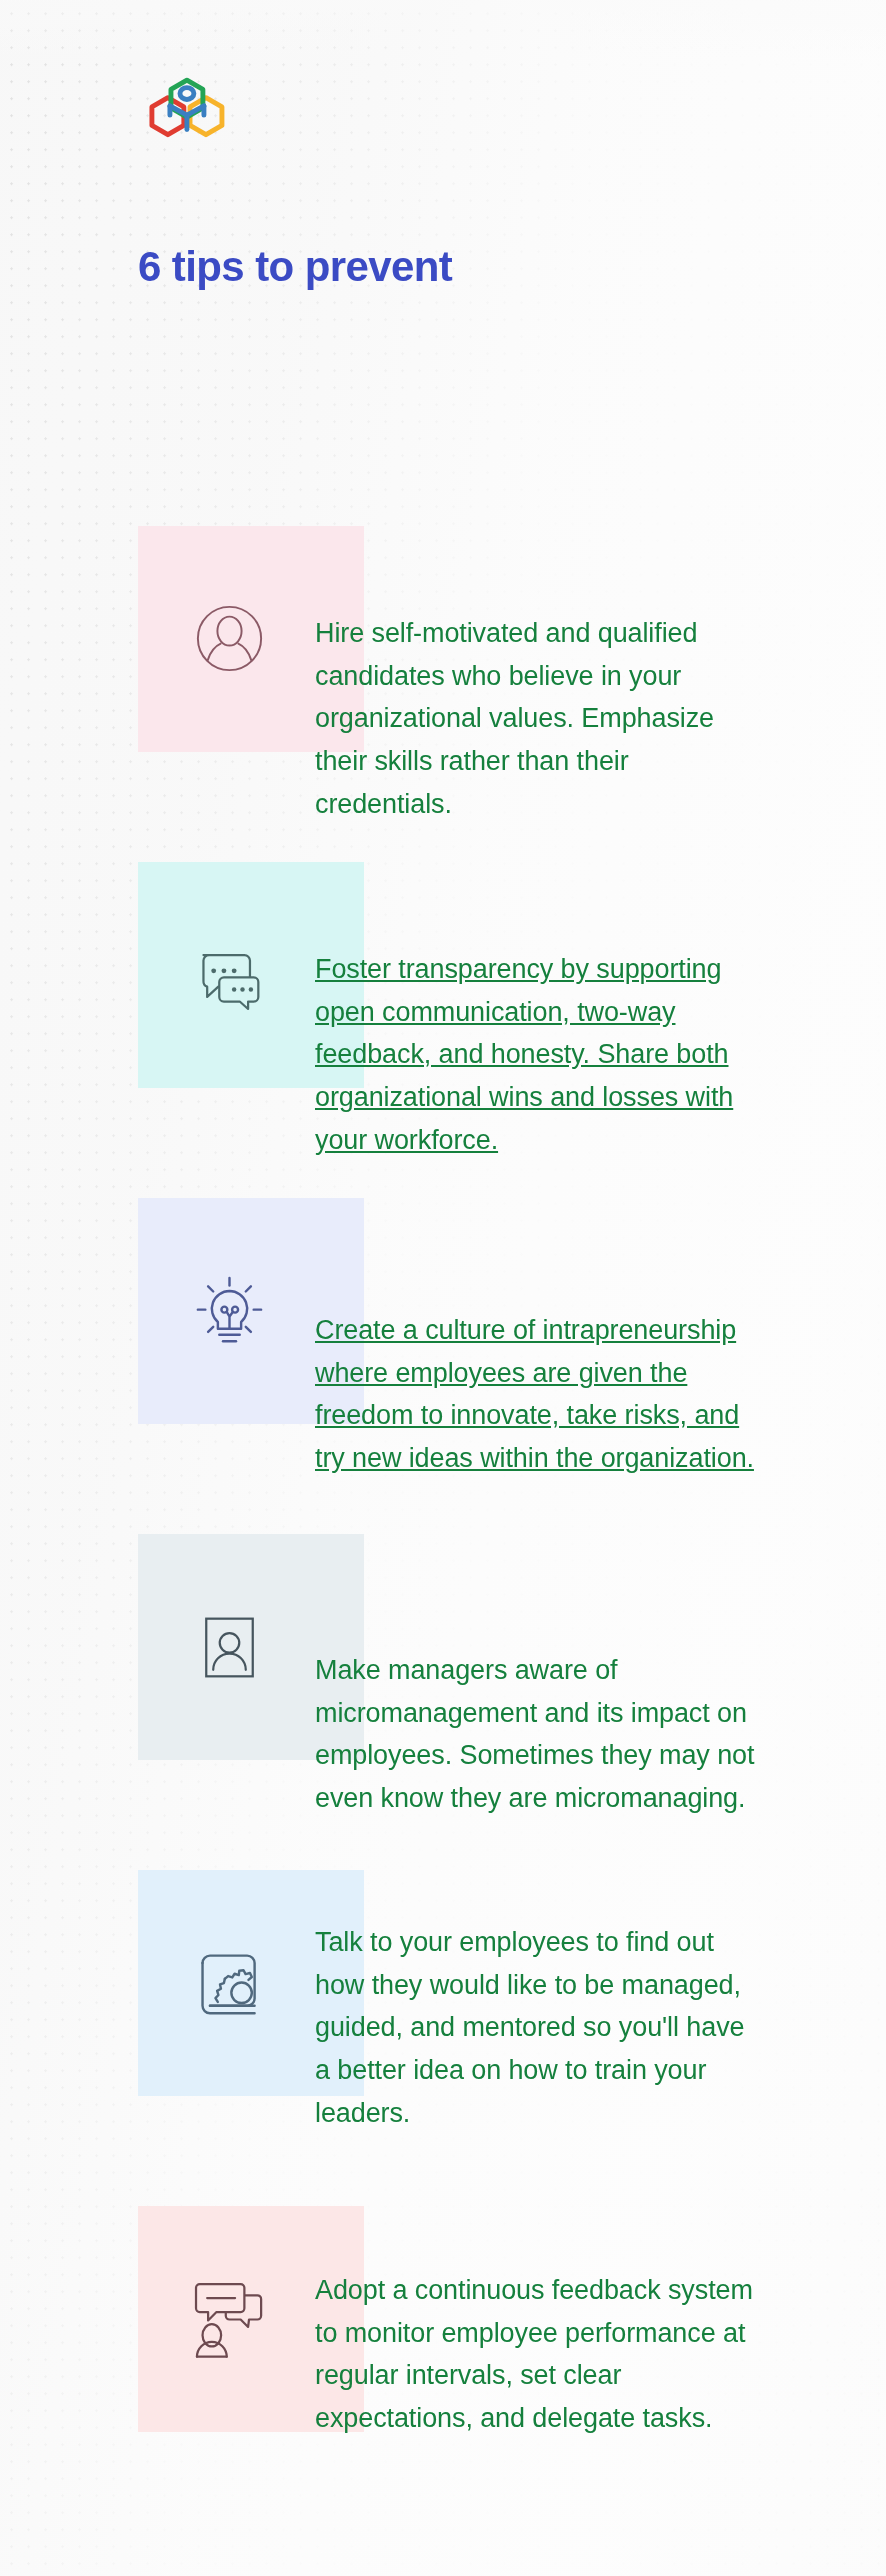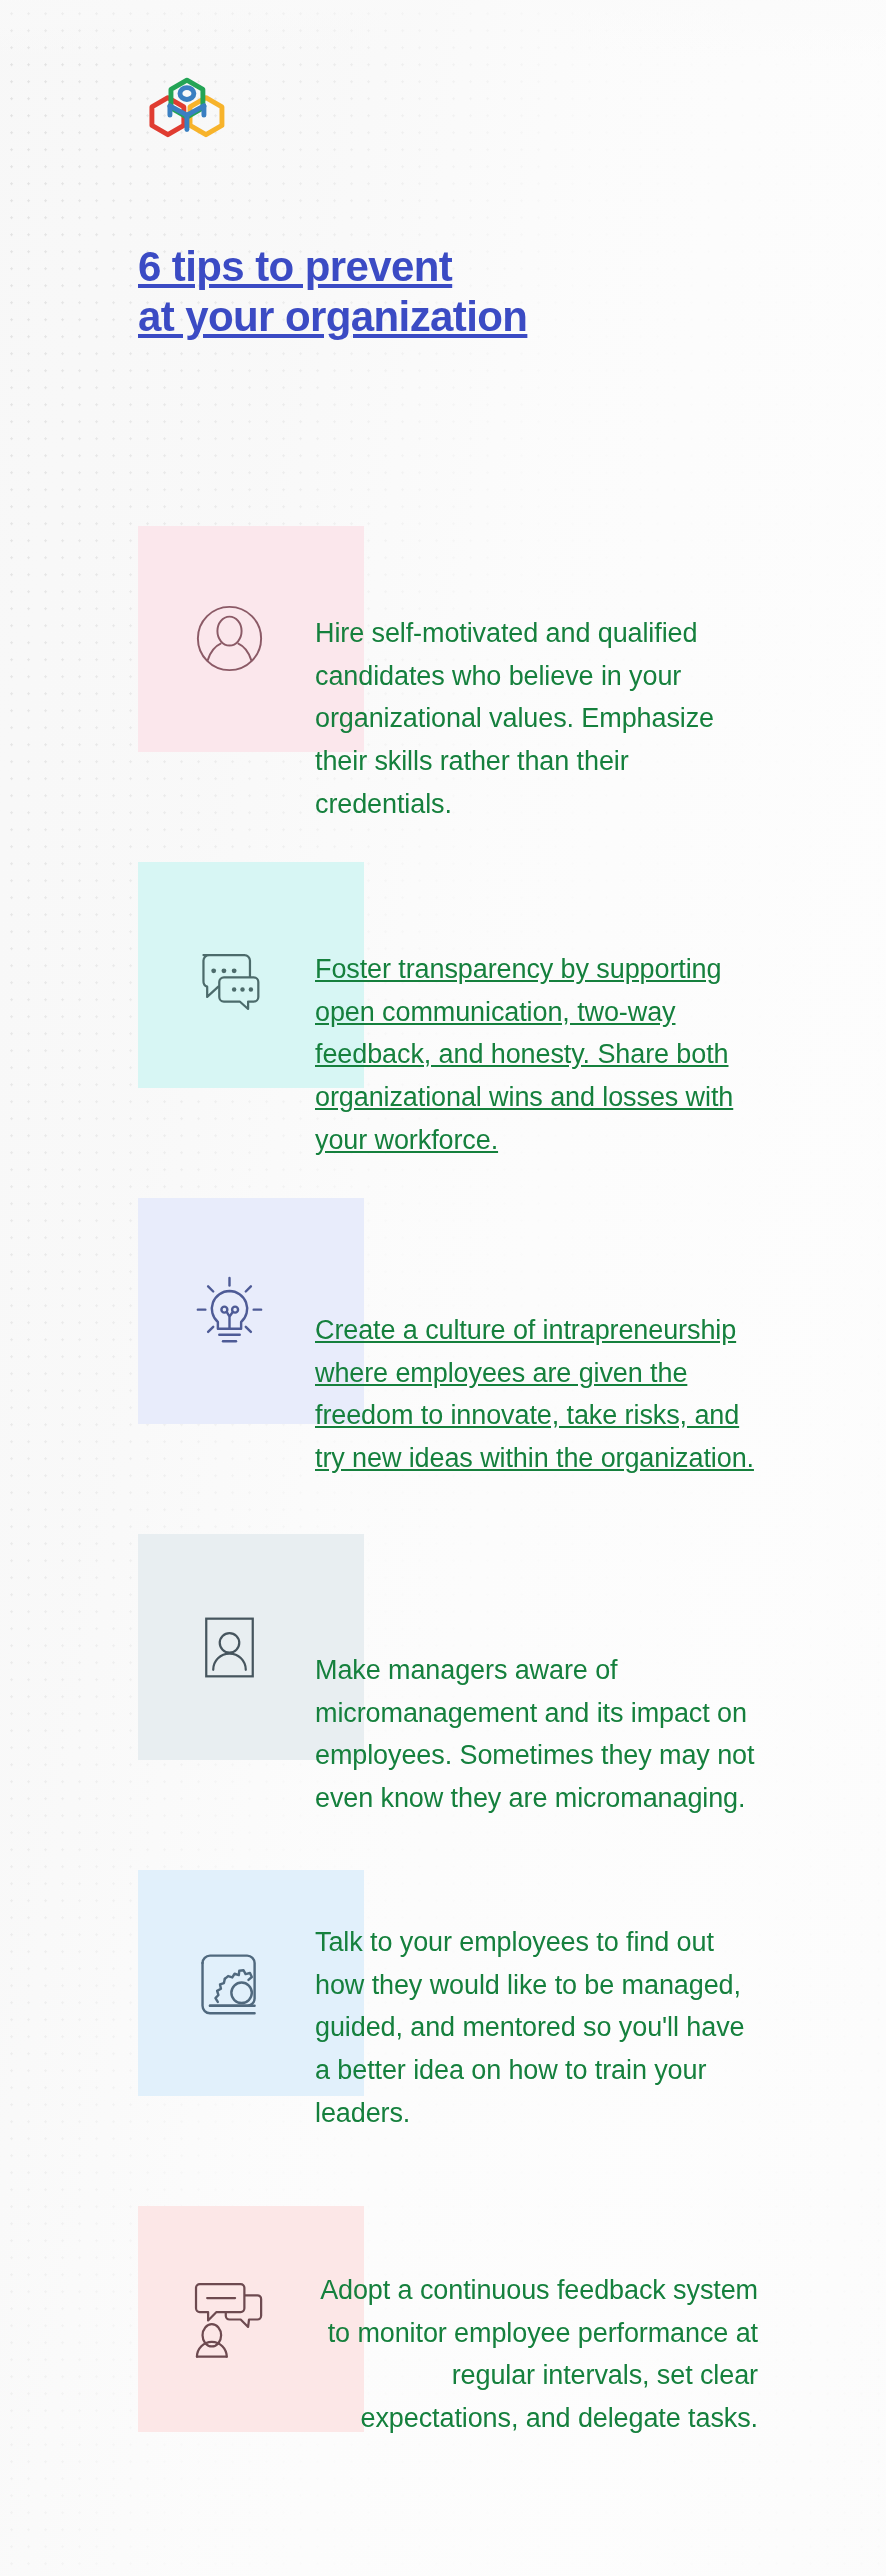--- a/index.html
+++ b/index.html
@@ -56,21 +56,20 @@
   .title {
     position: absolute;
     left: 138px;
     top: 214px;
     width: 577px;
     font-size: 42px;
     line-height: 1.19;
     font-weight: bold;
     letter-spacing: -0.6px;
     color: #3b4bc4;
-    text-decoration: underline;
   }
   .title .line { display: block; white-space: nowrap; }
 
   
   .cards {
     position: absolute;
     left: 0;
     top: 526px;
     width: 886px;
   }
@@ -128,21 +127,20 @@
       <ellipse cx="95" cy="34" rx="13.5" ry="11.5" stroke="#3a7fc1" stroke-width="9.5" fill="none"></ellipse>
 
       <path d="M62 58 L95 76 L128 58" stroke="#3a7fc1" stroke-width="9.5" stroke-linecap="round" stroke-linejoin="round" fill="none"></path>
       <path d="M62 58 L62 76 M128 58 L128 76" stroke="#3a7fc1" stroke-width="9.5" stroke-linecap="round" fill="none"></path>
       <path d="M95 76 L95 104" stroke="#3a7fc1" stroke-width="9.5" stroke-linecap="round" fill="none"></path>
     </svg>
   </div>
 
   <h1 class="title">
     <span class="line">6 tips to prevent</span>
-    <span class="line">at your organization</span>
   </h1>
 
   <div class="cards">
 
     <div class="card">
       <div class="card-bg" style="top:0px;background:#fbe7ec;"></div>
       <div class="card-icon" style="top:66px;">
         <svg width="93" height="93" viewBox="0 0 100 100" fill="none" stroke="#8b5a66" stroke-width="2.1">
           <circle cx="50" cy="50" r="34"></circle>
           <ellipse cx="50" cy="42" rx="13" ry="15.5"></ellipse>
@@ -223,18 +221,18 @@
       <div class="card-icon" style="top:1747px;">
         <svg width="93" height="93" viewBox="0 0 100 100" fill="none" stroke="#6d4a50" stroke-width="2.4">
           <path d="M50 24 h30 a4 4 0 0 1 4 4 v18 a4 4 0 0 1 -4 4 h-9 l-1 8 -8 -8 h-12 a4 4 0 0 1 -4 -4 v-18 a4 4 0 0 1 4 -4 z" stroke-linejoin="round"></path>
           <path d="M18 12 h44 a4 4 0 0 1 4 4 v22 a4 4 0 0 1 -4 4 h-26 l-9 9 0 -9 h-9 a4 4 0 0 1 -4 -4 v-22 a4 4 0 0 1 4 -4 z" stroke-linejoin="round" fill="#fce7e7"></path>
           <path d="M26 27 h30" stroke-linecap="round"></path>
           <ellipse cx="31" cy="67" rx="10" ry="12"></ellipse>
           <path d="M15 90 A16 16 0 0 1 47 90" stroke-linecap="round"></path>
           <path d="M15 90 h32" stroke-linecap="round"></path>
         </svg>
       </div>
-      <p class="card-text" style="top:1716px;text-align:right;">Adopt a continuous feedback system to monitor employee performance at regular intervals, set clear expectations, and delegate tasks.</p>
+      <p class="card-text" style="top:1716px;">Adopt a continuous feedback system to monitor employee performance at regular intervals, set clear expectations, and delegate tasks.</p>
     </div>
 
   </div>
 </div>
 
 
 </body></html>

